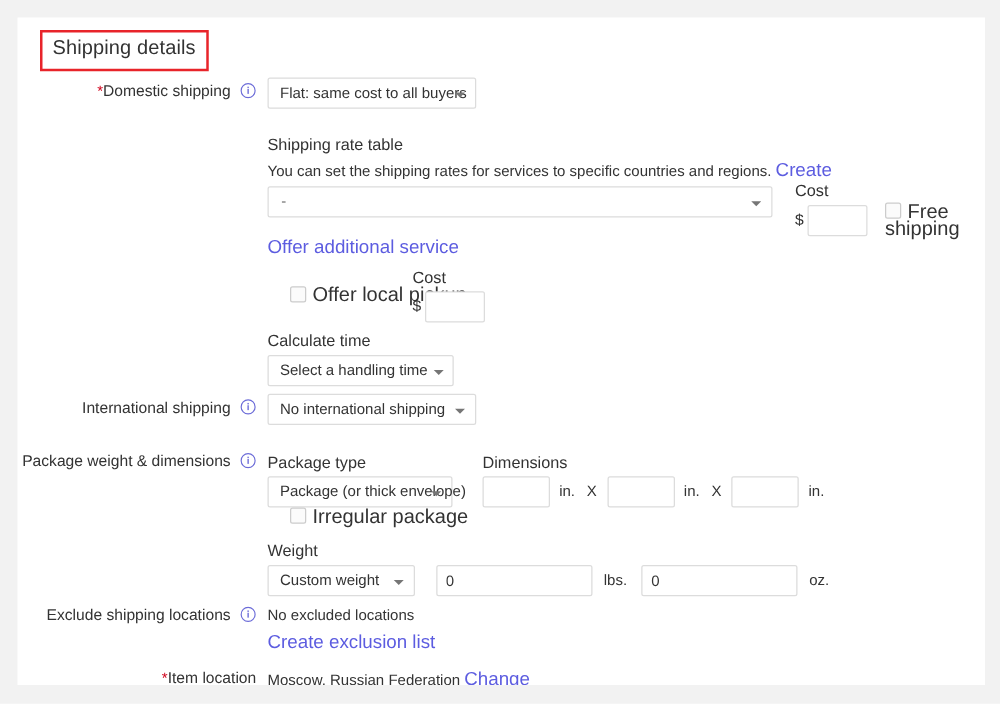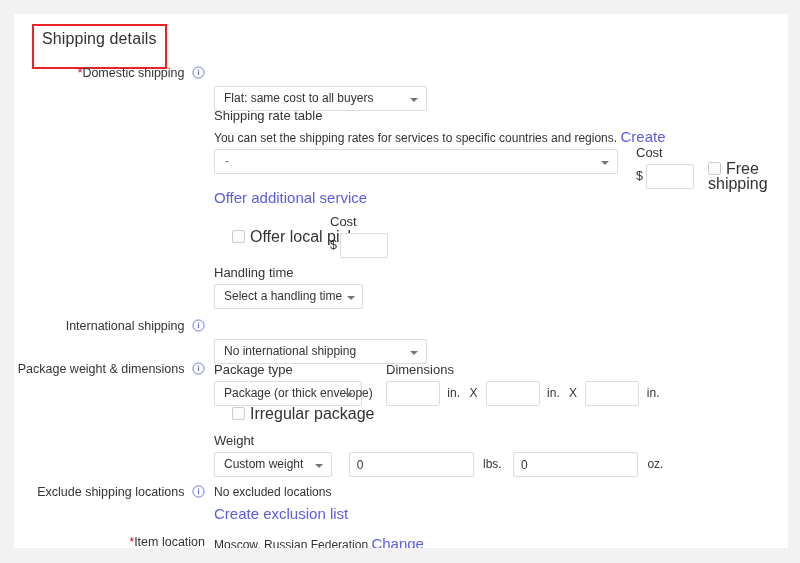--- a/index.html
+++ b/index.html
@@ -28,21 +28,21 @@
   
   .section-title-wrap {
     position: absolute;
     left: 18px;
     top: 10px;
   }
   .section-title {
     display: inline-block;
     font-size: 16px;
     color: #333333;
-    padding: 4px 8px 19px 8px;
+    padding: 4px 8px 7px 8px;
     border: 2px solid #e8242a;
     line-height: 1.1;
     letter-spacing: .1px;
   }
   
   .row {
     position: absolute;
     left: 0;
     width: 774px;
   }
@@ -89,21 +89,21 @@
   }
   .select .caret {
     position: absolute;
     right: 8px;
     top: 11px;
     width: 0; height: 0;
     border-left: 4px solid transparent;
     border-right: 4px solid transparent;
     border-top: 4px solid #767676;
   }
-  .select.wide { width: 213px; margin-top: 24px; }
+  .select.wide { width: 167px; }
   .select.services { width: 404px; padding-left: 10px; color: #6f6f6f; }
   .select.inline { padding-right: 20px; }
   .select.inline .caret { right: 7px; }
   .select.pkgtype { width: 148px; padding-right: 22px; }
   .select.weightunit { width: 118px; padding-right: 22px; }
   
   .input {
     box-sizing: border-box;
     border: 1px solid #dcdcdc;
     border-radius: 2px;
@@ -237,21 +237,21 @@
       <div class="sub-label">Cost</div>
       <div style="margin-top:4px; white-space:nowrap;">
         <span class="dollar">$</span>
         <input class="input cost" type="text" value="" style="">
       </div>
     </div>
   </div>
 
   <div class="row" id="row-handling">
     <div class="field">
-      <div class="sub-label">Handling time</div>
+      <div class="sub-label">Calculate time</div>
       <div style="margin-top:4px;">
         <div class="select inline">
           <span>Select a handling time</span>
           <span class="caret"></span>
         </div>
       </div>
     </div>
   </div>
 
   <div class="row" id="row-international">

